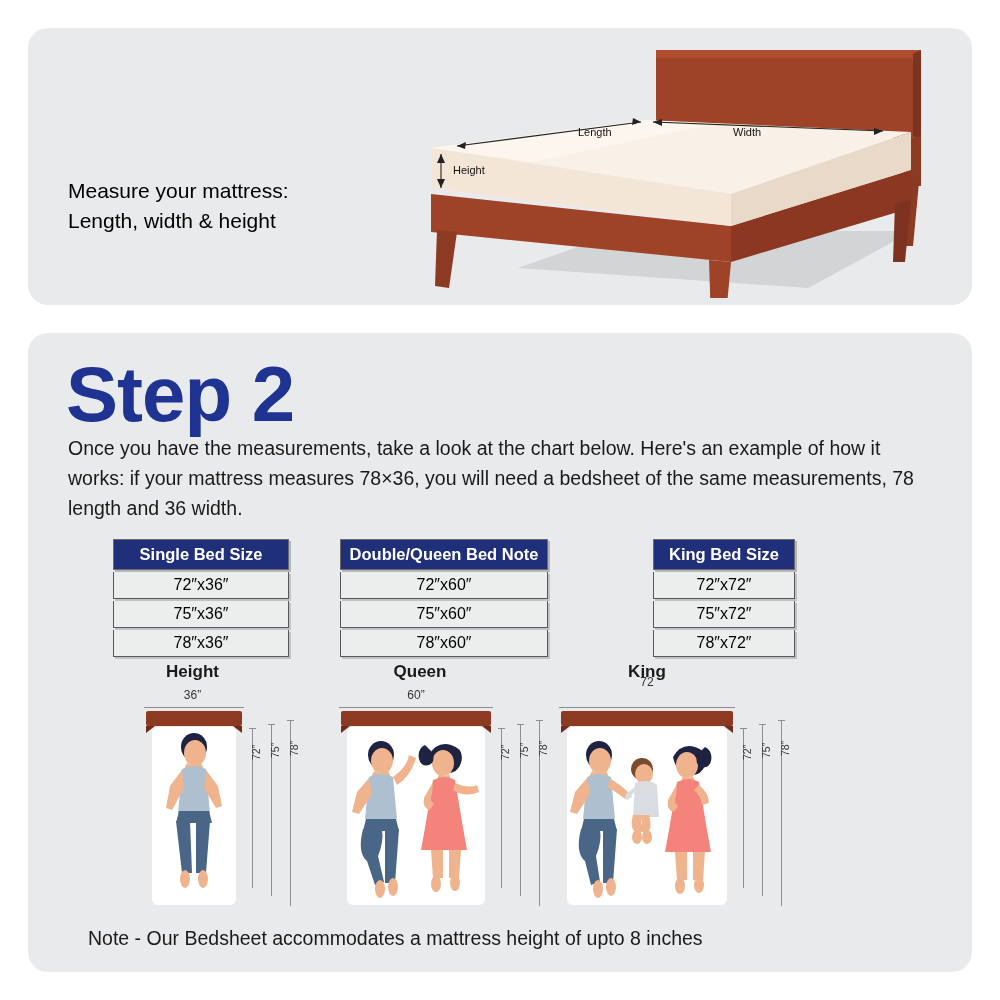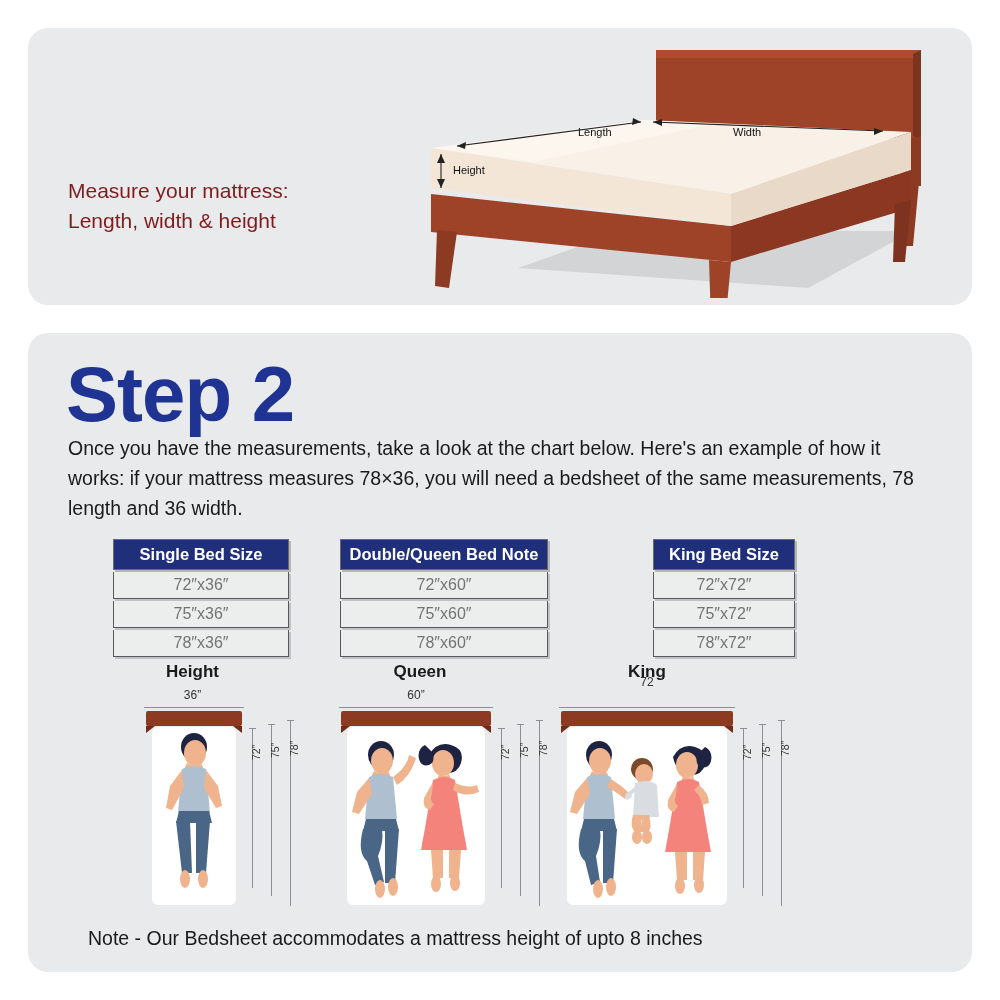--- a/index.html
+++ b/index.html
@@ -25,21 +25,21 @@
     color:#1f3392;
     font-weight:bold;
     letter-spacing:-1px;
     line-height:1;
   }
   #step1-title{left:38px;top:58px;font-size:78px;}
   #step2-title{left:38px;top:22px;font-size:78px;}
 
   .step1-sub{
     position:absolute;left:40px;top:148px;
-    font-size:21px;color:#7f1d1d;line-height:1.45;
+    font-size:21px;color:#000000;line-height:1.45;
     width:330px;
   }
 
   .step2-body{
     position:absolute;left:40px;top:100px;width:860px;
     font-size:19.5px;color:#1a1a1a;line-height:1.55;
   }
 
   
   #bed-illustration{position:absolute;left:385px;top:8px;width:550px;height:262px;}
@@ -51,21 +51,21 @@
 
   
   .sizetable{position:absolute;}
   .sizetable .th{
     background:#1f2f7a;color:#fff;font-weight:bold;
     font-size:16.5px;text-align:center;
     padding:5px 6px;border:1px solid #6a6a6a;
     box-shadow:2px 2px 0 rgba(120,120,120,.45);
   }
   .sizetable .td{
-    background:#eceded;color:#737373;
+    background:#eceded;color:#000000;
     font-size:16px;text-align:center;
     padding:4px 22px;border:1px solid #55585c;
     border-top:none;
     box-shadow:2px 2px 0 rgba(120,120,120,.35);
     margin-top:2px;
   }
   #table-single{left:113px;top:539px;width:176px;}
   #table-double{left:340px;top:539px;width:208px;}
   #table-king{left:653px;top:539px;width:142px;}
 

